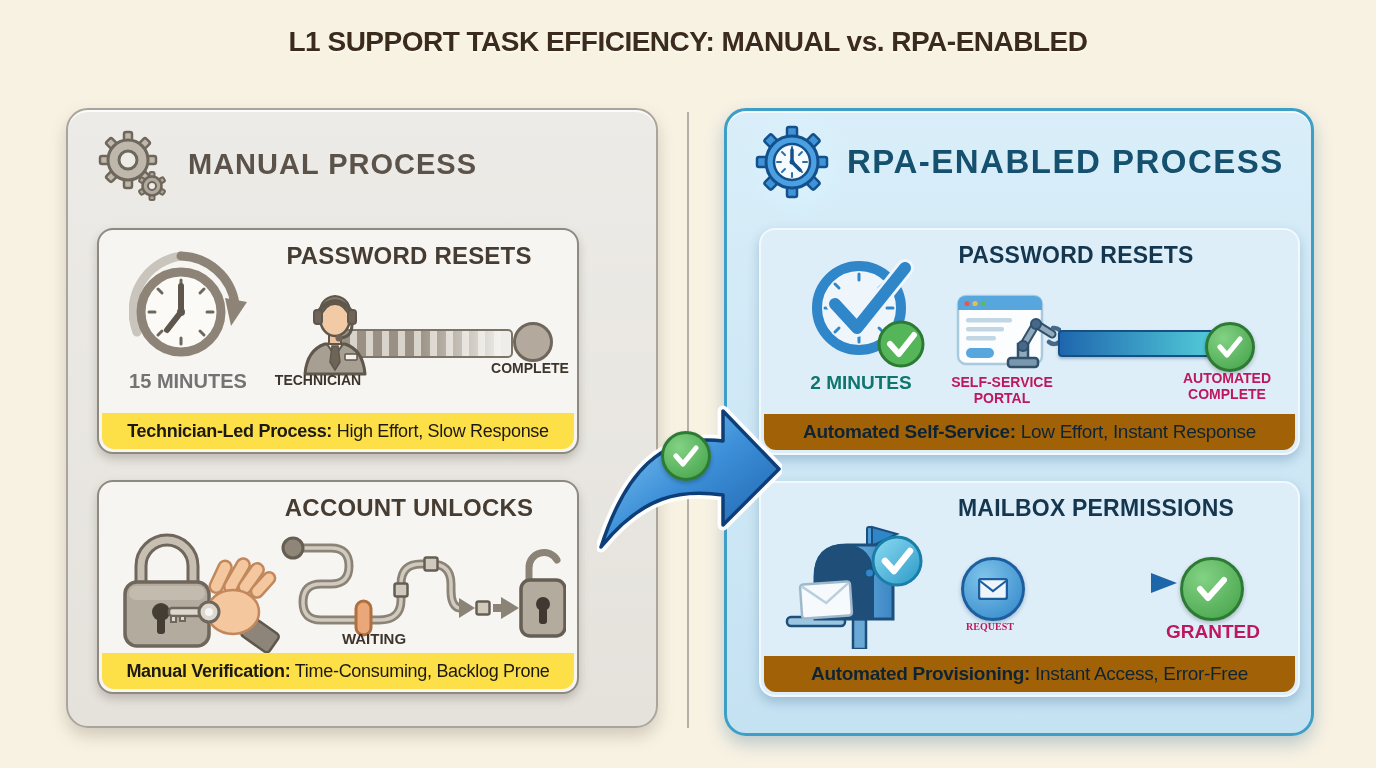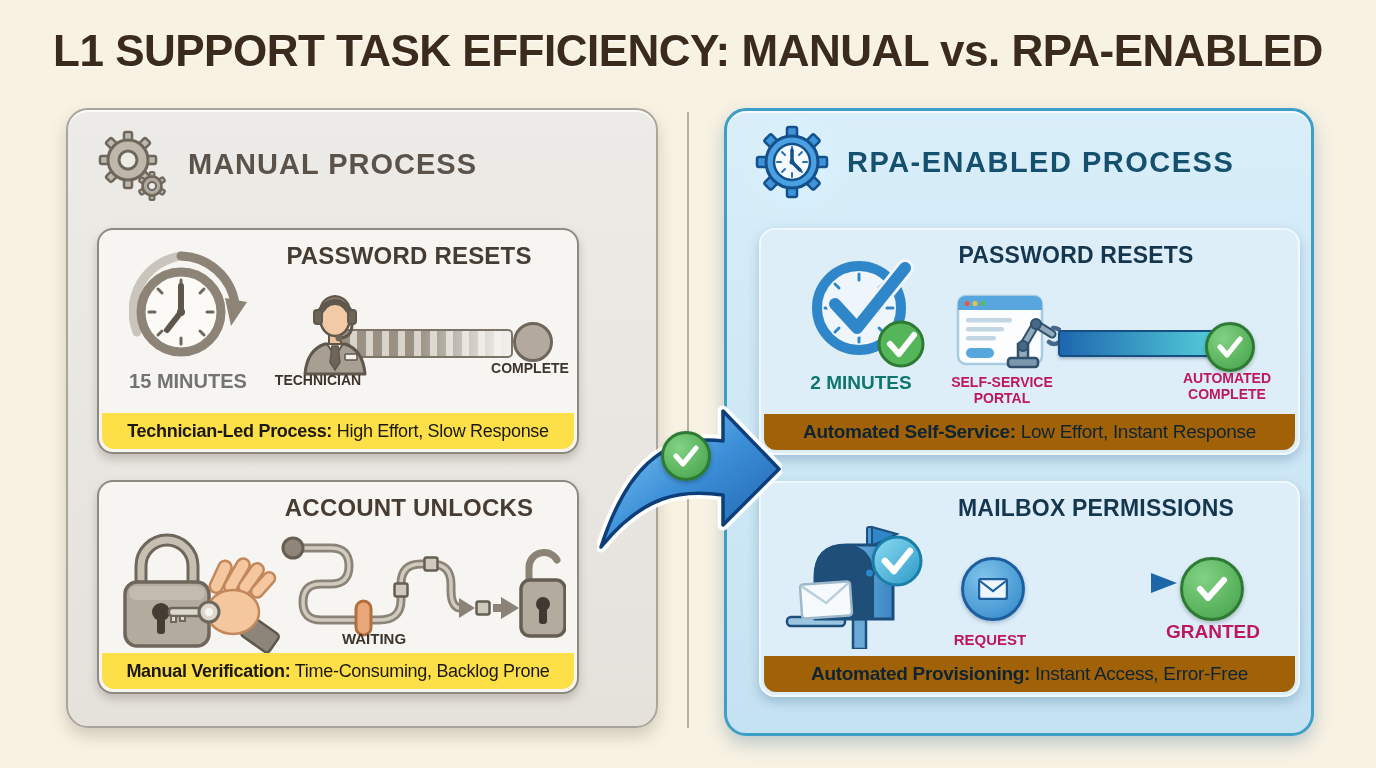--- a/index.html
+++ b/index.html
@@ -1,40 +1,40 @@
 <!DOCTYPE html>
 <html><head>
 <meta charset="utf-8">
 <style>
   html,body{margin:0;padding:0;}
   body{background:#f8f2e3;font-family:"Liberation Sans",sans-serif;}
   #stage{position:relative;width:1376px;height:768px;overflow:hidden;background:#f8f2e3;}
 
   .title{position:absolute;left:0;right:0;top:26px;text-align:center;
-    font-size:44px;font-weight:800;color:#3b2b1d;letter-spacing:-0.5px;
+    font-size:28px;font-weight:800;color:#3b2b1d;letter-spacing:-0.5px;
     text-shadow:0 2px 1px rgba(255,255,255,.55);}
 
   .divider{position:absolute;left:687px;top:112px;width:2px;height:616px;background:#b4b0a7;z-index:1;}
 
   .panel{position:absolute;border-radius:22px;z-index:2;}
   .panel.manual{left:66px;top:108px;width:588px;height:616px;
     background:linear-gradient(180deg,#edebe7,#e5e2dc);
     border:2px solid #a9a59c;
     box-shadow:0 8px 16px rgba(110,100,85,.28), inset 0 2px 0 rgba(255,255,255,.8);}
   .panel.rpa{left:724px;top:108px;width:584px;height:622px;
     background:linear-gradient(180deg,#d9eef9,#c5e2f2);
     border:3px solid #3d9ec6;
     box-shadow:0 8px 18px rgba(50,105,145,.3), inset 0 2px 0 rgba(255,255,255,.7);}
 
   .panel-header{position:absolute;display:flex;align-items:center;}
   .panel-header-title{font-weight:800;}
   .panel.manual .panel-header{left:28px;top:16px;}
   .panel.manual .panel-header-title{margin-left:18px;font-size:29px;letter-spacing:1px;color:#5b5349;}
   .panel.rpa .panel-header{left:26px;top:12px;}
-  .panel.rpa .panel-header-title{margin-left:16px;font-size:29px;letter-spacing:1.5px;color:#15506e;}
+  .panel.rpa .panel-header-title{margin-left:16px;font-size:33px;letter-spacing:1.5px;color:#15506e;}
   .glow{position:absolute;left:8px;top:0px;width:124px;height:112px;border-radius:50%;
     background:radial-gradient(ellipse at center, rgba(216,244,255,.95) 0%, rgba(216,244,255,0) 70%);}
 
   .card{position:absolute;border-radius:16px;}
   .card.m{background:#f6f5f2;border:2.5px solid #8f8a81;box-shadow:0 5px 10px rgba(90,80,65,.28);}
   .card.r{background:#ddeef9;border:2.5px solid #f2f9fe;box-shadow:0 5px 12px rgba(45,100,140,.3);}
   #card-m1{left:29px;top:118px;width:478px;height:222px;}
   #card-m2{left:29px;top:370px;width:478px;height:210px;}
   #card-r1{left:32px;top:117px;width:537px;height:223px;}
   #card-r2{left:32px;top:370px;width:537px;height:212px;}
@@ -344,21 +344,21 @@
         <circle cx="116" cy="42" r="24" fill="url(#tealg)" stroke="#1a7fa8" stroke-width="3"></circle>
         <path d="M104 42 L113 52 L129 32" fill="none" stroke="#ffffff" stroke-width="6.5" stroke-linecap="round" stroke-linejoin="round"></path>
       </svg>
 
       <div class="bluecircle" style="left:200px;top:74px;width:58px;height:58px;">
         <svg width="30" height="22" viewBox="0 0 30 22">
           <rect x="1" y="1" width="28" height="20" rx="2.5" fill="#eef6fc" stroke="#1d5f9e" stroke-width="2.5"></rect>
           <path d="M2 3 L15 13 L28 3" fill="none" stroke="#1d5f9e" stroke-width="2.2"></path>
         </svg>
       </div>
-      <div class="small-label r" style="left:186px;top:148px;width:86px;font-size:15px;">REQUEST</div>
+      <div class="small-label r" style="left:186px;top:138px;width:86px;font-size:10px;font-family:Liberation Serif, serif;">REQUEST</div>
 
       <svg class="abs" style="left:262px;top:88px;" width="156" height="24" viewBox="0 0 156 24">
         <defs>
             <linearGradient id="ar" x1="0" y1="0" x2="1" y2="0">
           <stop offset="0" stop-color="#6db7e4"></stop>
               <stop offset="1" stop-color="#1d66a8"></stop>
         </linearGradient>
           </defs>
         <line x1="2" y1="12" x2="132" y2="12" stroke="url(#ar)" stroke-width="7"></line>
         <polygon points="128,2 154,12 128,22" fill="#1d66a8"></polygon>

